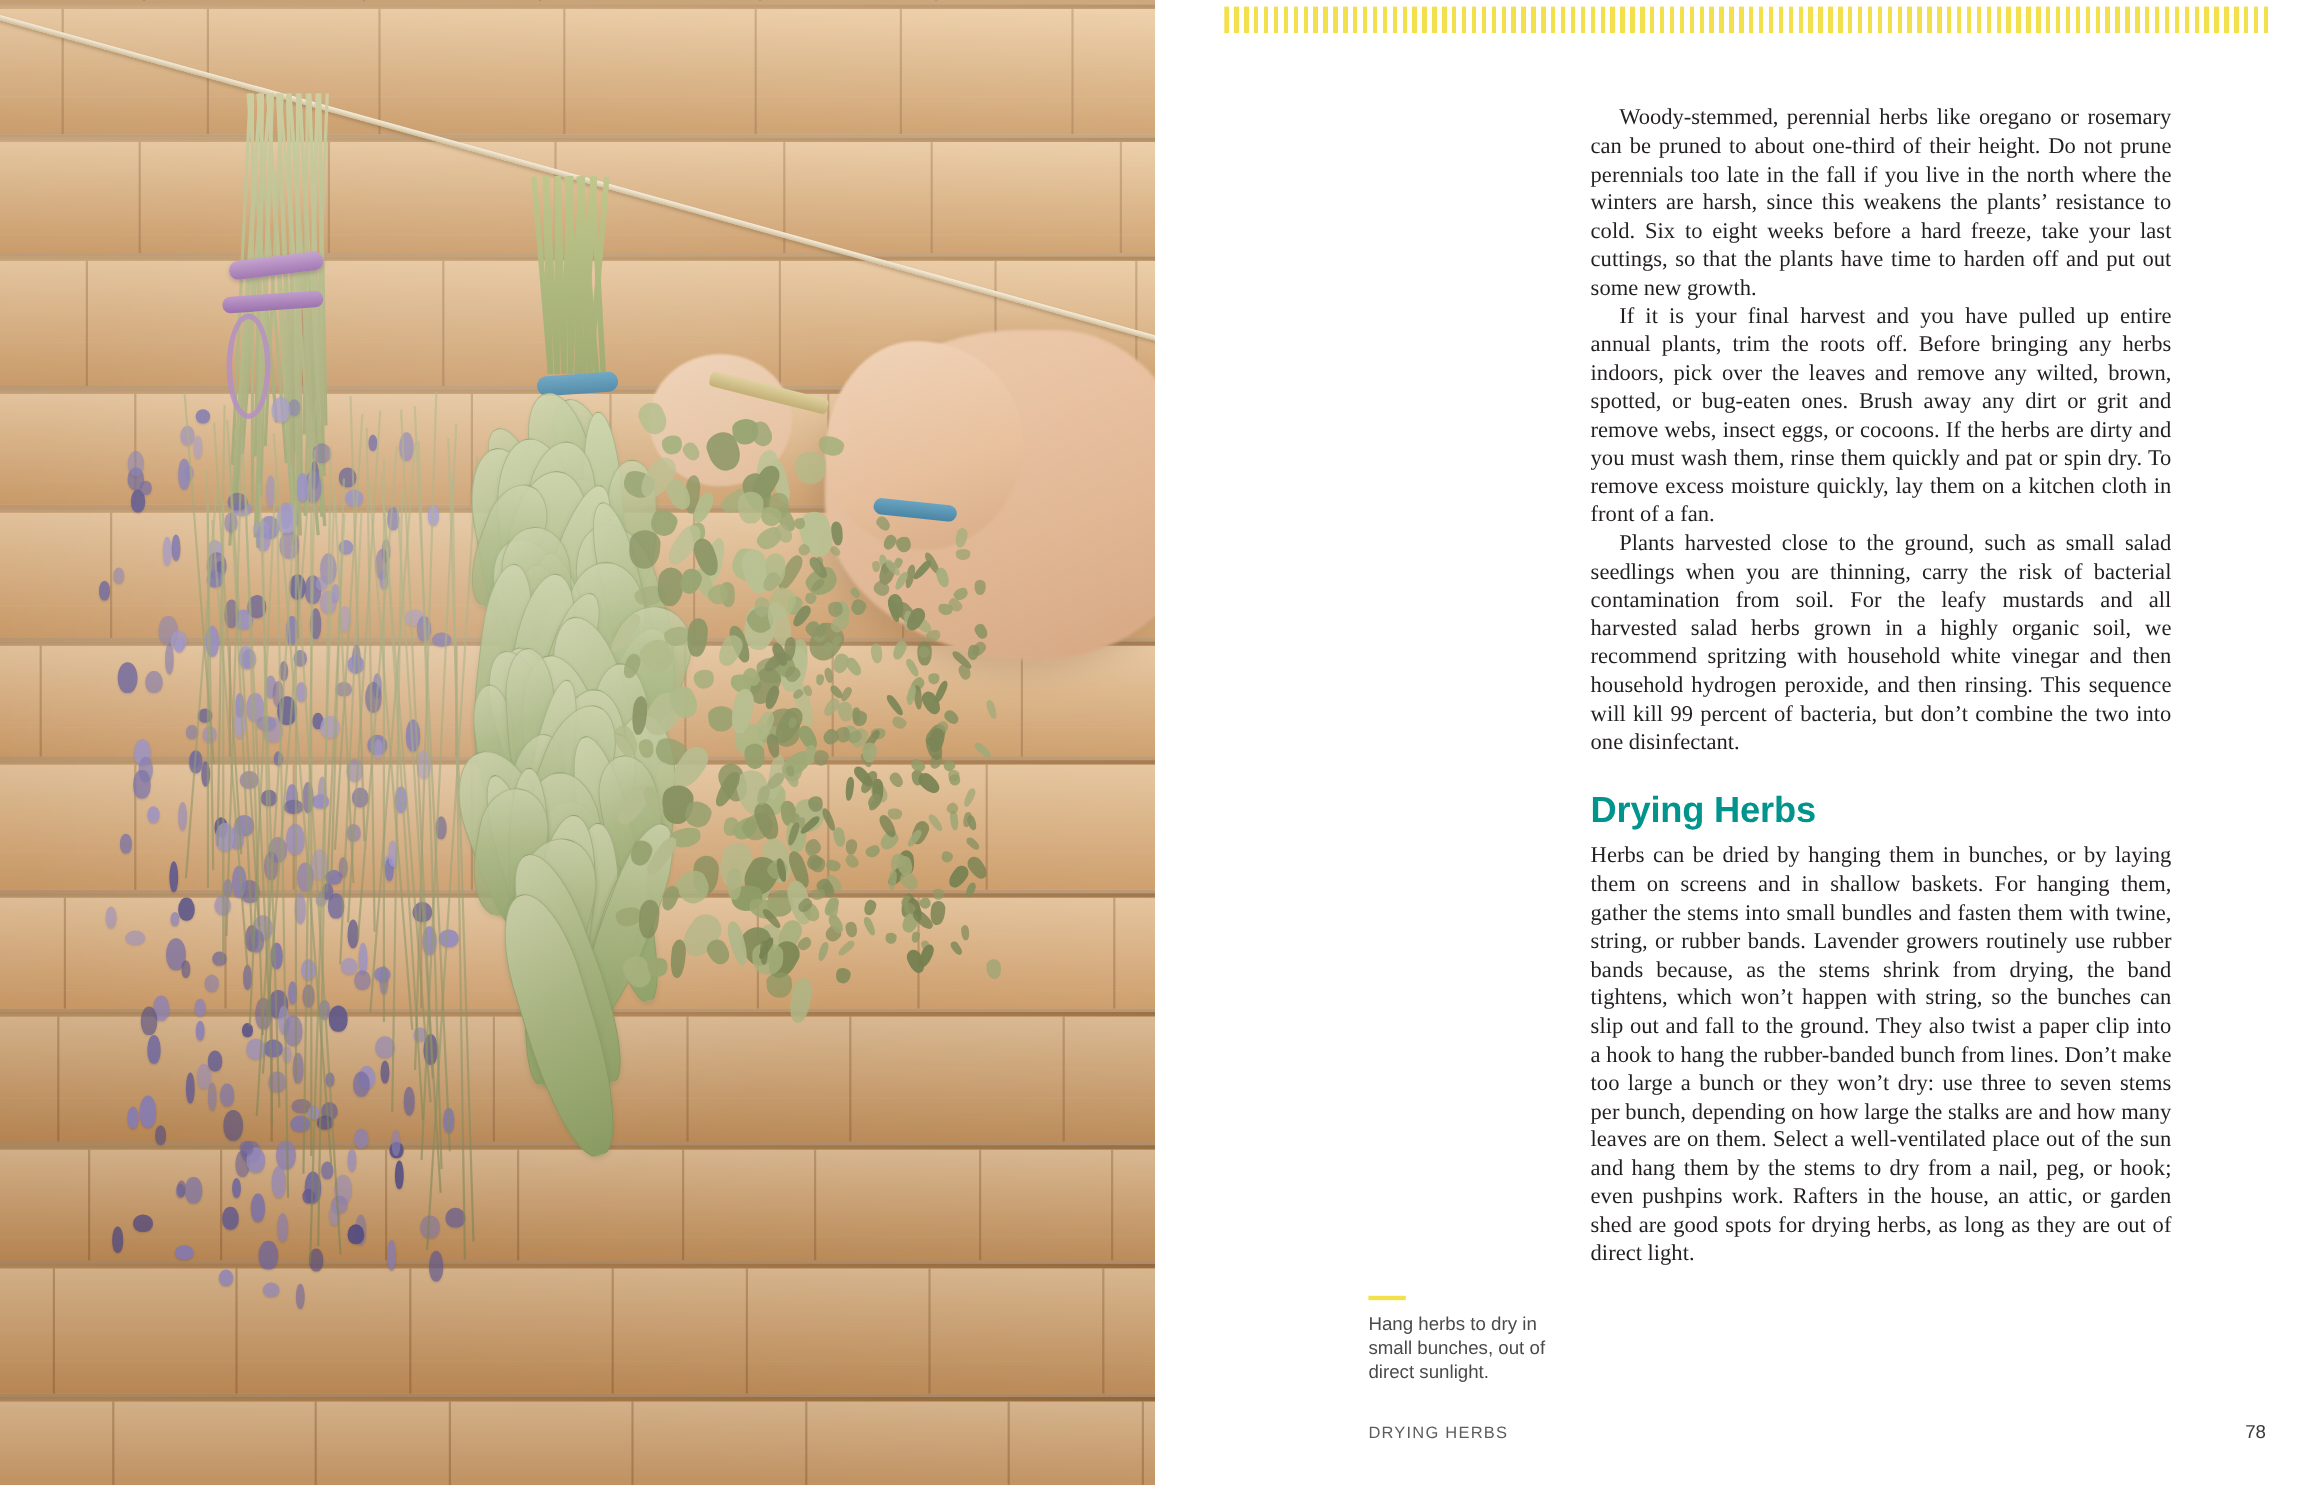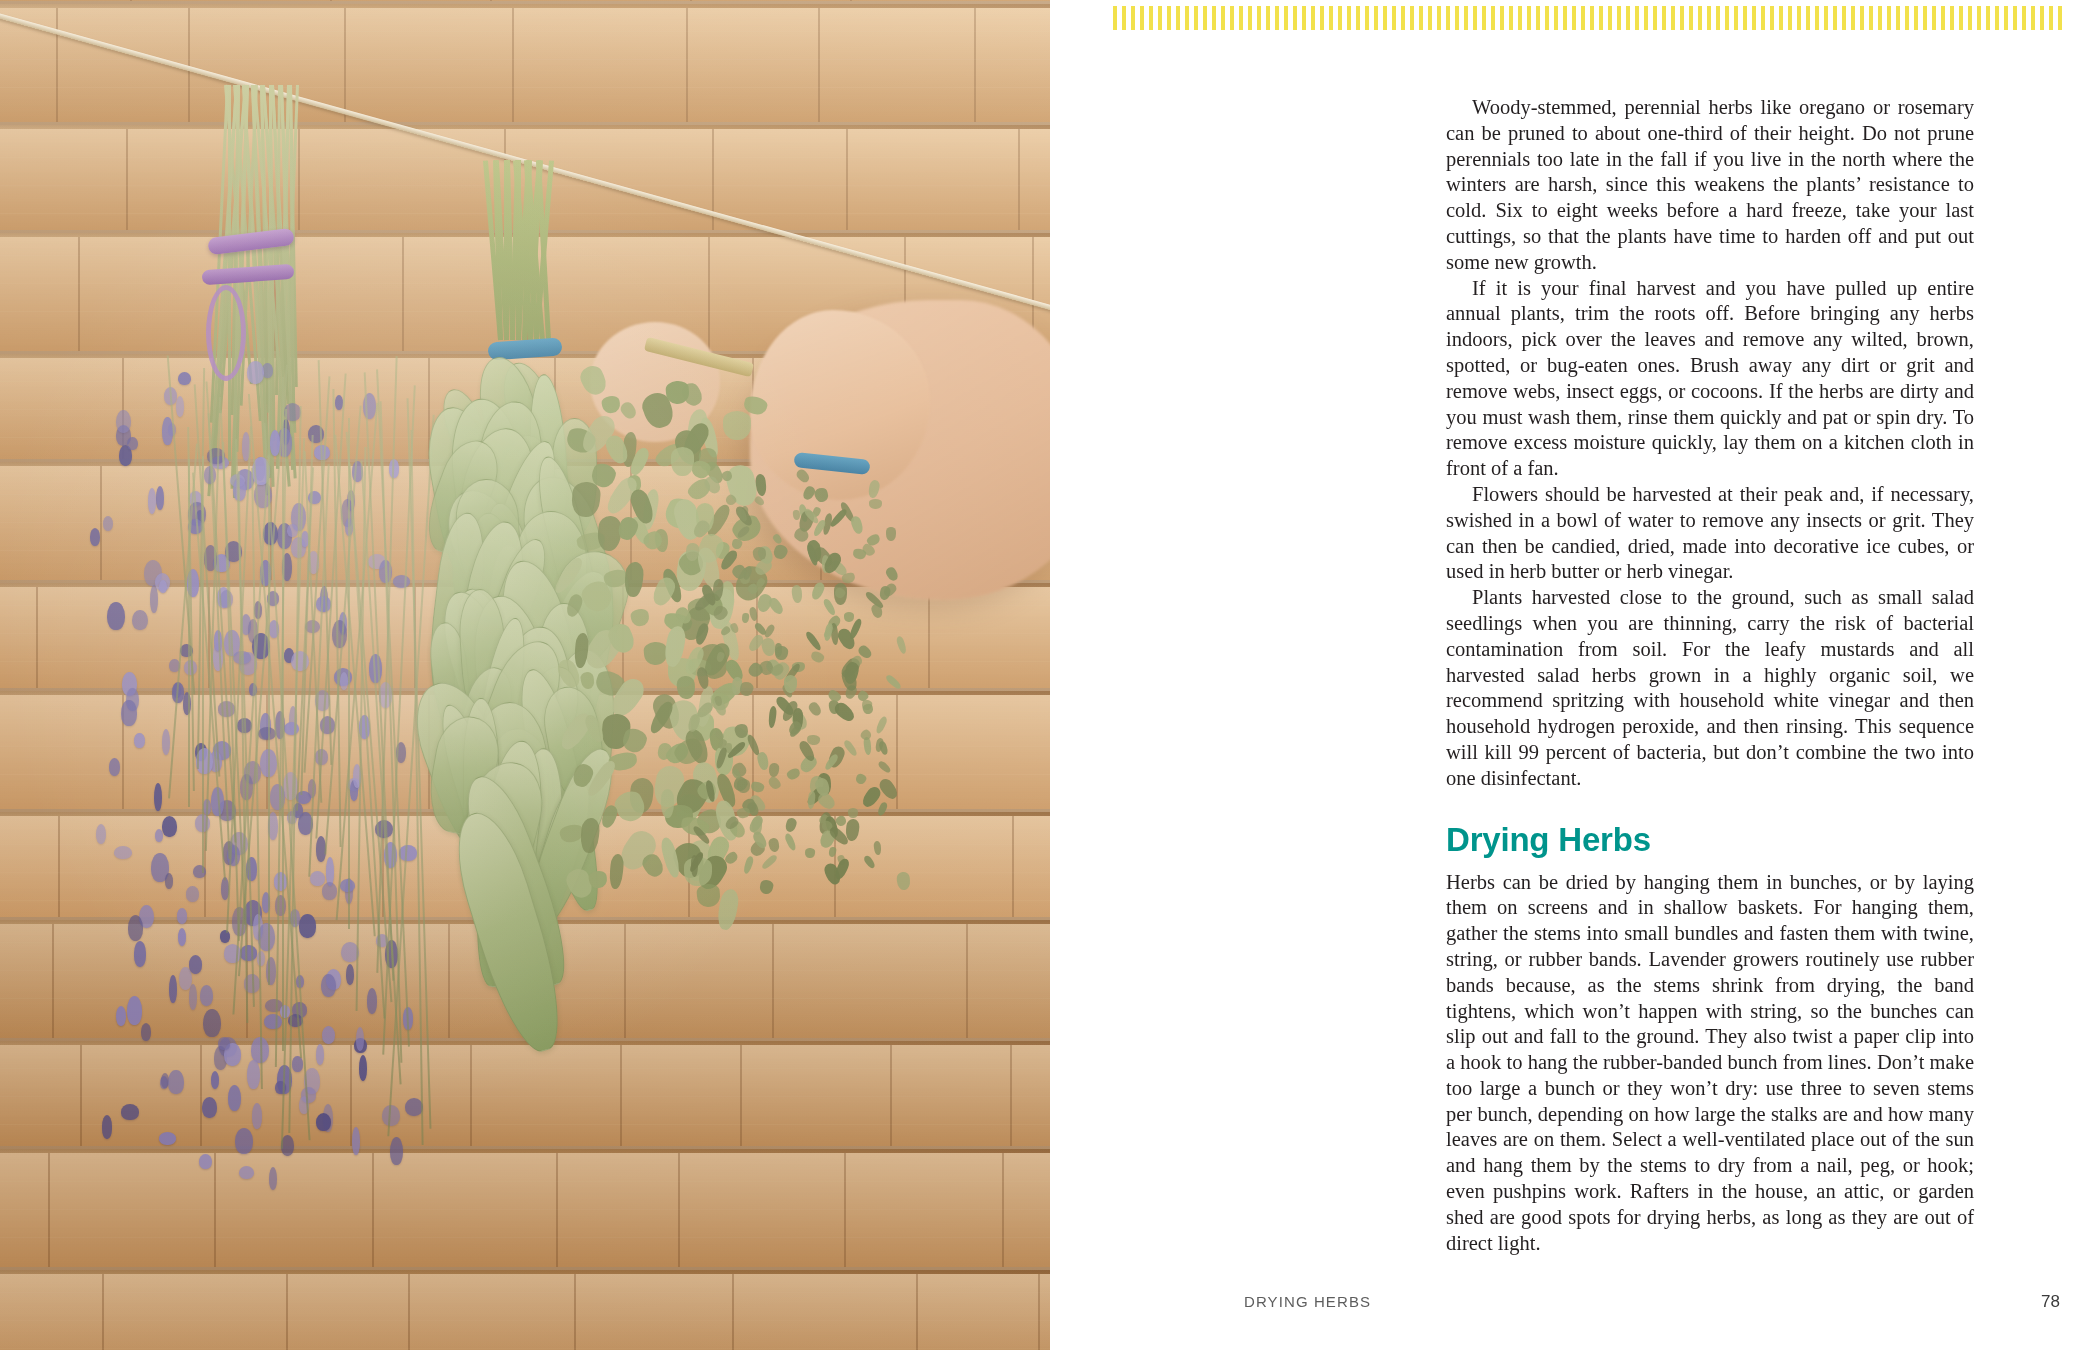--- a/index.html
+++ b/index.html
@@ -1129,27 +1129,30 @@
       <div class="vignette"></div>
     </div>
   </div>
 
   <div class="page-right">
     <div class="top-rule"></div>
 
     <div class="col">
       <p class="indent">Woody-stemmed, perennial herbs like oregano or rosemary can be pruned to about one-third of their height. Do not prune perennials too late in the fall if you live in the north where the winters are harsh, since this weakens the plants’ resistance to cold. Six to eight weeks before a hard freeze, take your last cuttings, so that the plants have time to harden off and put out some new growth.</p>
       <p class="indent">If it is your final harvest and you have pulled up entire annual plants, trim the roots off. Before bringing any herbs indoors, pick over the leaves and remove any wilted, brown, spotted, or bug-eaten ones. Brush away any dirt or grit and remove webs, insect eggs, or cocoons. If the herbs are dirty and you must wash them, rinse them quickly and pat or spin dry. To remove excess moisture quickly, lay them on a kitchen cloth in front of a fan.</p>
-      <p class="indent">Flowers should be harvested at their peak and, if necessary, swished in a bowl of water to remove any insects or grit. They can then be candied, dried, made into decorative ice cubes, or used in herb butter or herb vinegar.</p>
       <p class="indent">Plants harvested close to the ground, such as small salad seedlings when you are thinning, carry the risk of bacterial contamination from soil. For the leafy mustards and all harvested salad herbs grown in a highly organic soil, we recommend spritzing with household white vinegar and then household hydrogen peroxide, and then rinsing. This sequence will kill 99 percent of bacteria, but don’t combine the two into one disinfectant.</p>
 
       <h2 class="section-title">Drying Herbs</h2>
 
       <p>Herbs can be dried by hanging them in bunches, or by laying them on screens and in shallow baskets. For hanging them, gather the stems into small bundles and fasten them with twine, string, or rubber bands. Lavender growers routinely use rubber bands because, as the stems shrink from drying, the band tightens, which won’t happen with string, so the bunches can slip out and fall to the ground. They also twist a paper clip into a hook to hang the rubber-banded bunch from lines. Don’t make too large a bunch or they won’t dry: use three to seven stems per bunch, depending on how large the stalks are and how many leaves are on them. Select a well-ventilated place out of the sun and hang them by the stems to dry from a nail, peg, or hook; even pushpins work. Rafters in the house, an attic, or garden shed are good spots for drying herbs, as long as they are out of direct light.</p>
     </div>
 
+    <div class="caption">
+      <div class="cap-rule"></div>
+      <div class="cap-text">Hang herbs to dry in small bunches, out of direct sunlight.</div>
+    </div>
 
     <div class="footer">
       <div class="running-head">DRYING HERBS</div>
       <div class="folio">78</div>
     </div>
   </div>
 </div>
 
 </body></html>

